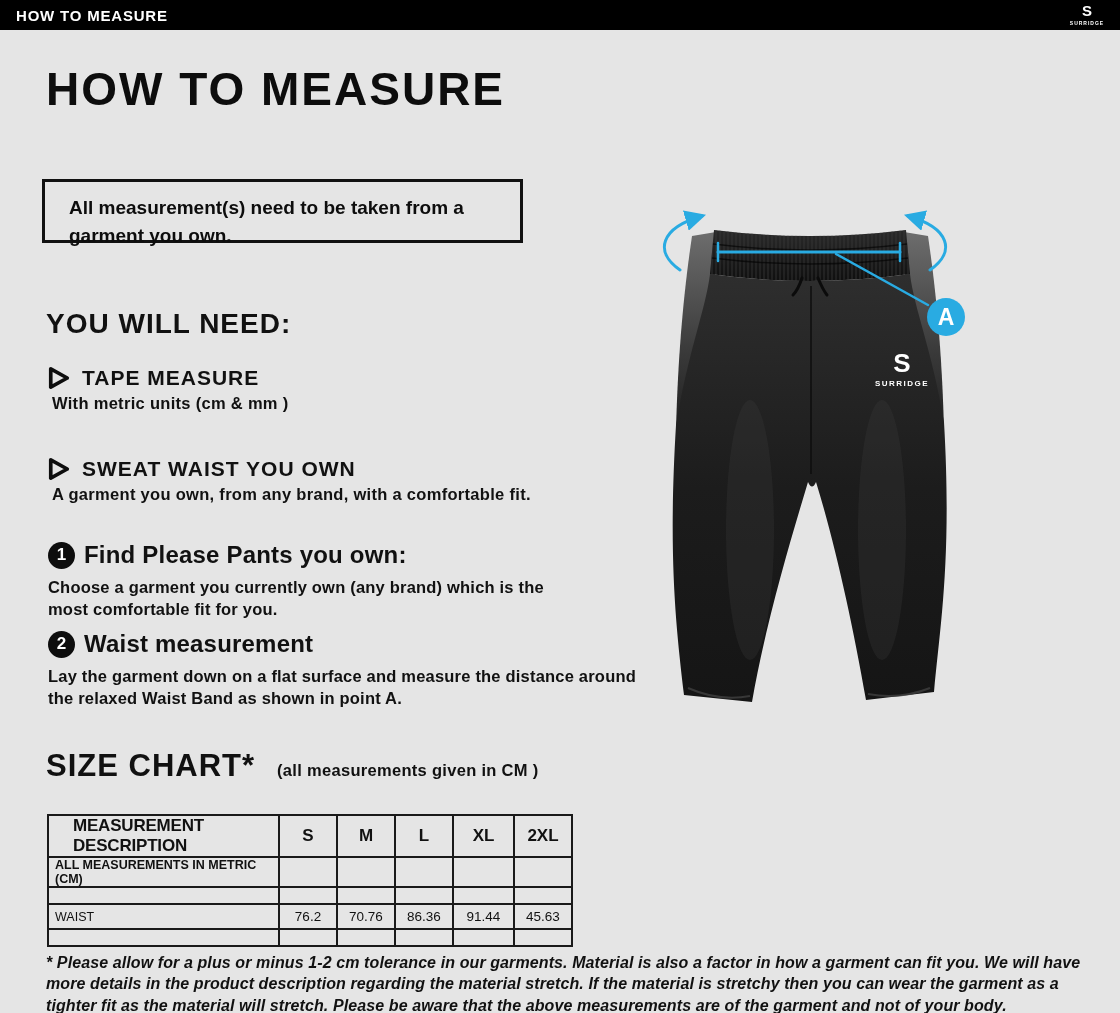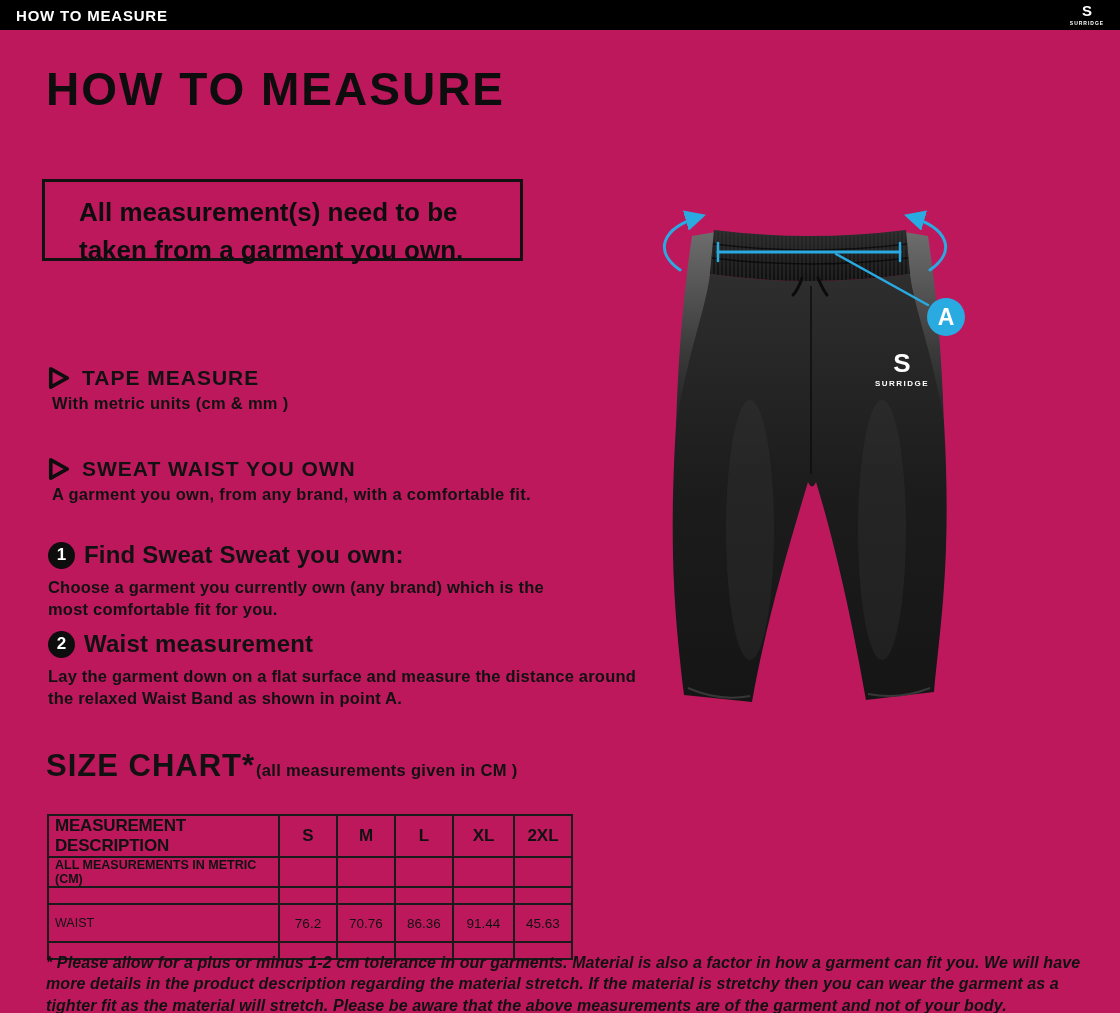--- a/index.html
+++ b/index.html
@@ -1,30 +1,30 @@
 <!DOCTYPE html>
 <html><head>
 <meta charset="utf-8">
 <style>
   * { margin:0; padding:0; box-sizing:border-box; }
   body { font-family:"Liberation Sans", sans-serif; background:#fff; color:#111; }
-  .page { position:relative; width:1120px; height:1013px; background:#be185d; overflow:hidden; }
+  .page { position:relative; width:1120px; height:1013px; background:#e5e5e5; overflow:hidden; }
 
   
   .topbar { position:absolute; left:0; top:0; width:1120px; height:30px; background:#000;
             display:flex; align-items:center; justify-content:space-between; padding:0 10px 0 16px; }
   .topbar-title { color:#fff; font-size:15px; font-weight:700; letter-spacing:.8px; }
   .topbar-logo { display:block; }
 
   
   .h1 { position:absolute; left:46px; top:62px; font-size:46px; font-weight:800; letter-spacing:2px; color:#0d0d0d; }
 
   
-  .notice-box { position:absolute; left:42px; top:179px; width:481px; height:82px;
-                border:3px solid #111; padding:12px 34px; font-size:26px; font-weight:700;
+  .notice-box { position:absolute; left:42px; top:179px; width:481px; height:64px;
+                border:3px solid #111; padding:12px 24px; font-size:19px; font-weight:700;
                 line-height:1.45; color:#0d0d0d; }
 
   
   .h2-need { position:absolute; left:46px; top:308px; font-size:28px; font-weight:800; letter-spacing:1px; }
   .need-item { position:absolute; left:48px; }
   .need-item .row { display:flex; align-items:center; gap:12px; }
   .need-title { font-size:21px; font-weight:800; letter-spacing:1px; }
   .need-desc { font-size:16.5px; font-weight:700; letter-spacing:.3px; margin-top:4px; margin-left:4px; }
   #need-0 { top:366px; }
   #need-1 { top:457px; }
@@ -36,34 +36,34 @@
   .step .row { display:flex; align-items:center; gap:9px; }
   .step-circle { width:27px; height:27px; border-radius:50%; background:#0d0d0d; color:#fff;
                  display:flex; align-items:center; justify-content:center;
                  font-size:17px; font-weight:700; flex:0 0 27px; }
   .step-title { font-size:24px; font-weight:700; letter-spacing:.2px; }
   .step-desc { margin-top:7px; font-size:16.5px; font-weight:700; line-height:1.35; letter-spacing:.2px; }
   #step-0 .step-desc { width:540px; }
   #step-1 .step-desc { width:590px; }
 
   
-  .size-chart-head { position:absolute; left:46px; top:748px; display:flex; align-items:baseline; gap:1px; }
+  .size-chart-head { position:absolute; left:46px; top:748px; display:flex; align-items:baseline; gap:22px; }
   .size-chart-title { font-size:31px; font-weight:800; letter-spacing:1px; }
   .size-chart-sub { font-size:16.5px; font-weight:700; letter-spacing:.3px; }
 
   table.size-table { position:absolute; left:47px; top:814px; border-collapse:collapse; table-layout:fixed; }
   .size-table th, .size-table td { border:2px solid #1a1a1a; padding:0; }
   .size-table thead th { height:31px; font-size:17px; font-weight:700; }
-  .size-table thead th.desc-col { text-align:left; padding:0 6px; letter-spacing:-.2px; }
+  .size-table thead th.desc-col { text-align:left; padding:0 24px; letter-spacing:-.2px; }
   .size-table tbody th { text-align:left; padding:0 6px; font-size:12.5px; }
   .size-table td { text-align:center; font-size:13.5px; font-weight:400; }
   .row-metric th { font-weight:700; height:19px;margin-top:20px; }
   .row-metric td, .row-spacer td, .row-spacer th { height:17px; }
   .row-waist th { font-weight:400; font-size:12.5px; }
-  .row-waist td { height:38px; }
+  .row-waist td { height:25px; }
 
   
   .footnote { position:absolute; left:46px; top:952px; width:1048px;
               font-size:16px; font-weight:700; font-style:italic; line-height:1.33; letter-spacing:.1px; }
 
   
   .diagram { position:absolute; left:630px; top:190px; width:350px; height:570px; }
 </style>
 </head>
 <body>
@@ -77,20 +77,21 @@
       <text x="23" y="24" text-anchor="middle" fill="#fff" font-size="5" font-weight="700" letter-spacing="1" font-family="Liberation Sans, sans-serif">SURRIDGE</text>
     </svg>
   </div>
 
   <h1 class="h1">HOW TO MEASURE</h1>
 
   <div class="notice-box">
     <span>All measurement(s) need to be taken from a garment you own.</span>
   </div>
 
+  <h2 class="h2-need">YOU WILL NEED:</h2>
 
   <div class="need-item" id="need-0">
     <div class="row">
       <svg width="22" height="24" viewBox="0 0 24 24">
         <polygon points="3,2 21,12 3,22" fill="none" stroke="#0d0d0d" stroke-width="4" stroke-linejoin="round"></polygon>
       </svg>
       <span class="need-title">TAPE MEASURE</span>
     </div>
     <div class="need-desc">With metric units (cm &amp; mm )</div>
   </div>
@@ -101,21 +102,21 @@
         <polygon points="3,2 21,12 3,22" fill="none" stroke="#0d0d0d" stroke-width="4" stroke-linejoin="round"></polygon>
       </svg>
       <span class="need-title">SWEAT WAIST YOU OWN</span>
     </div>
     <div class="need-desc">A garment you own, from any brand, with a comfortable fit.</div>
   </div>
 
   <div class="step" id="step-0">
     <div class="row">
       <div class="step-circle">1</div>
-      <span class="step-title">Find Sweat Sweat you own:</span>
+      <span class="step-title">Find Please Pants you own:</span>
     </div>
     <div class="step-desc">Choose a garment you currently own (any brand) which is the most comfortable fit for you.</div>
   </div>
 
   <div class="step" id="step-1">
     <div class="row">
       <div class="step-circle">2</div>
       <span class="step-title">Waist measurement</span>
     </div>
     <div class="step-desc">Lay the garment down on a flat surface and measure the distance around the relaxed Waist Band as shown in point A.</div>

